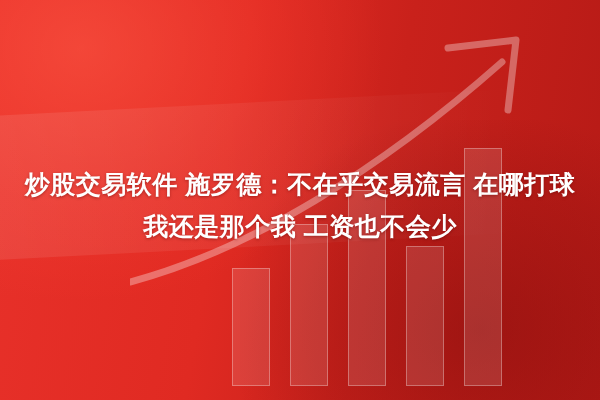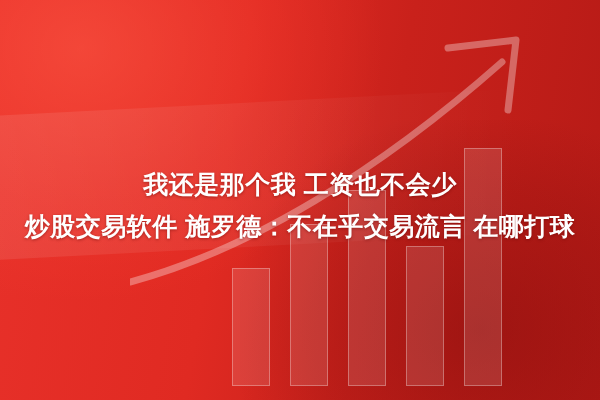--- a/index.html
+++ b/index.html
@@ -120,17 +120,17 @@
     <div class="bar b4"></div>
     <div class="bar b5"></div>
   </div>
 
   <svg class="arrow" viewBox="0 0 440 270">
     <path d="M0 262 C 120 230, 250 150, 372 42" fill="none" stroke="rgba(255,255,255,0.33)" stroke-width="7" stroke-linecap="round"></path>
     <path d="M318 28 L 386 20 L 378 90" fill="none" stroke="rgba(255,255,255,0.33)" stroke-width="7" stroke-linecap="round" stroke-linejoin="round"></path>
   </svg>
 
   <div class="headline">
+    <div class="headline-line">炒股交易软件 施罗德：不在乎交易流言 在哪打球</div>
     <div class="headline-line">我还是那个我 工资也不会少</div>
-    <div class="headline-line">炒股交易软件 施罗德：不在乎交易流言 在哪打球</div>
   </div>
 
 </div>
 
 </body></html>

